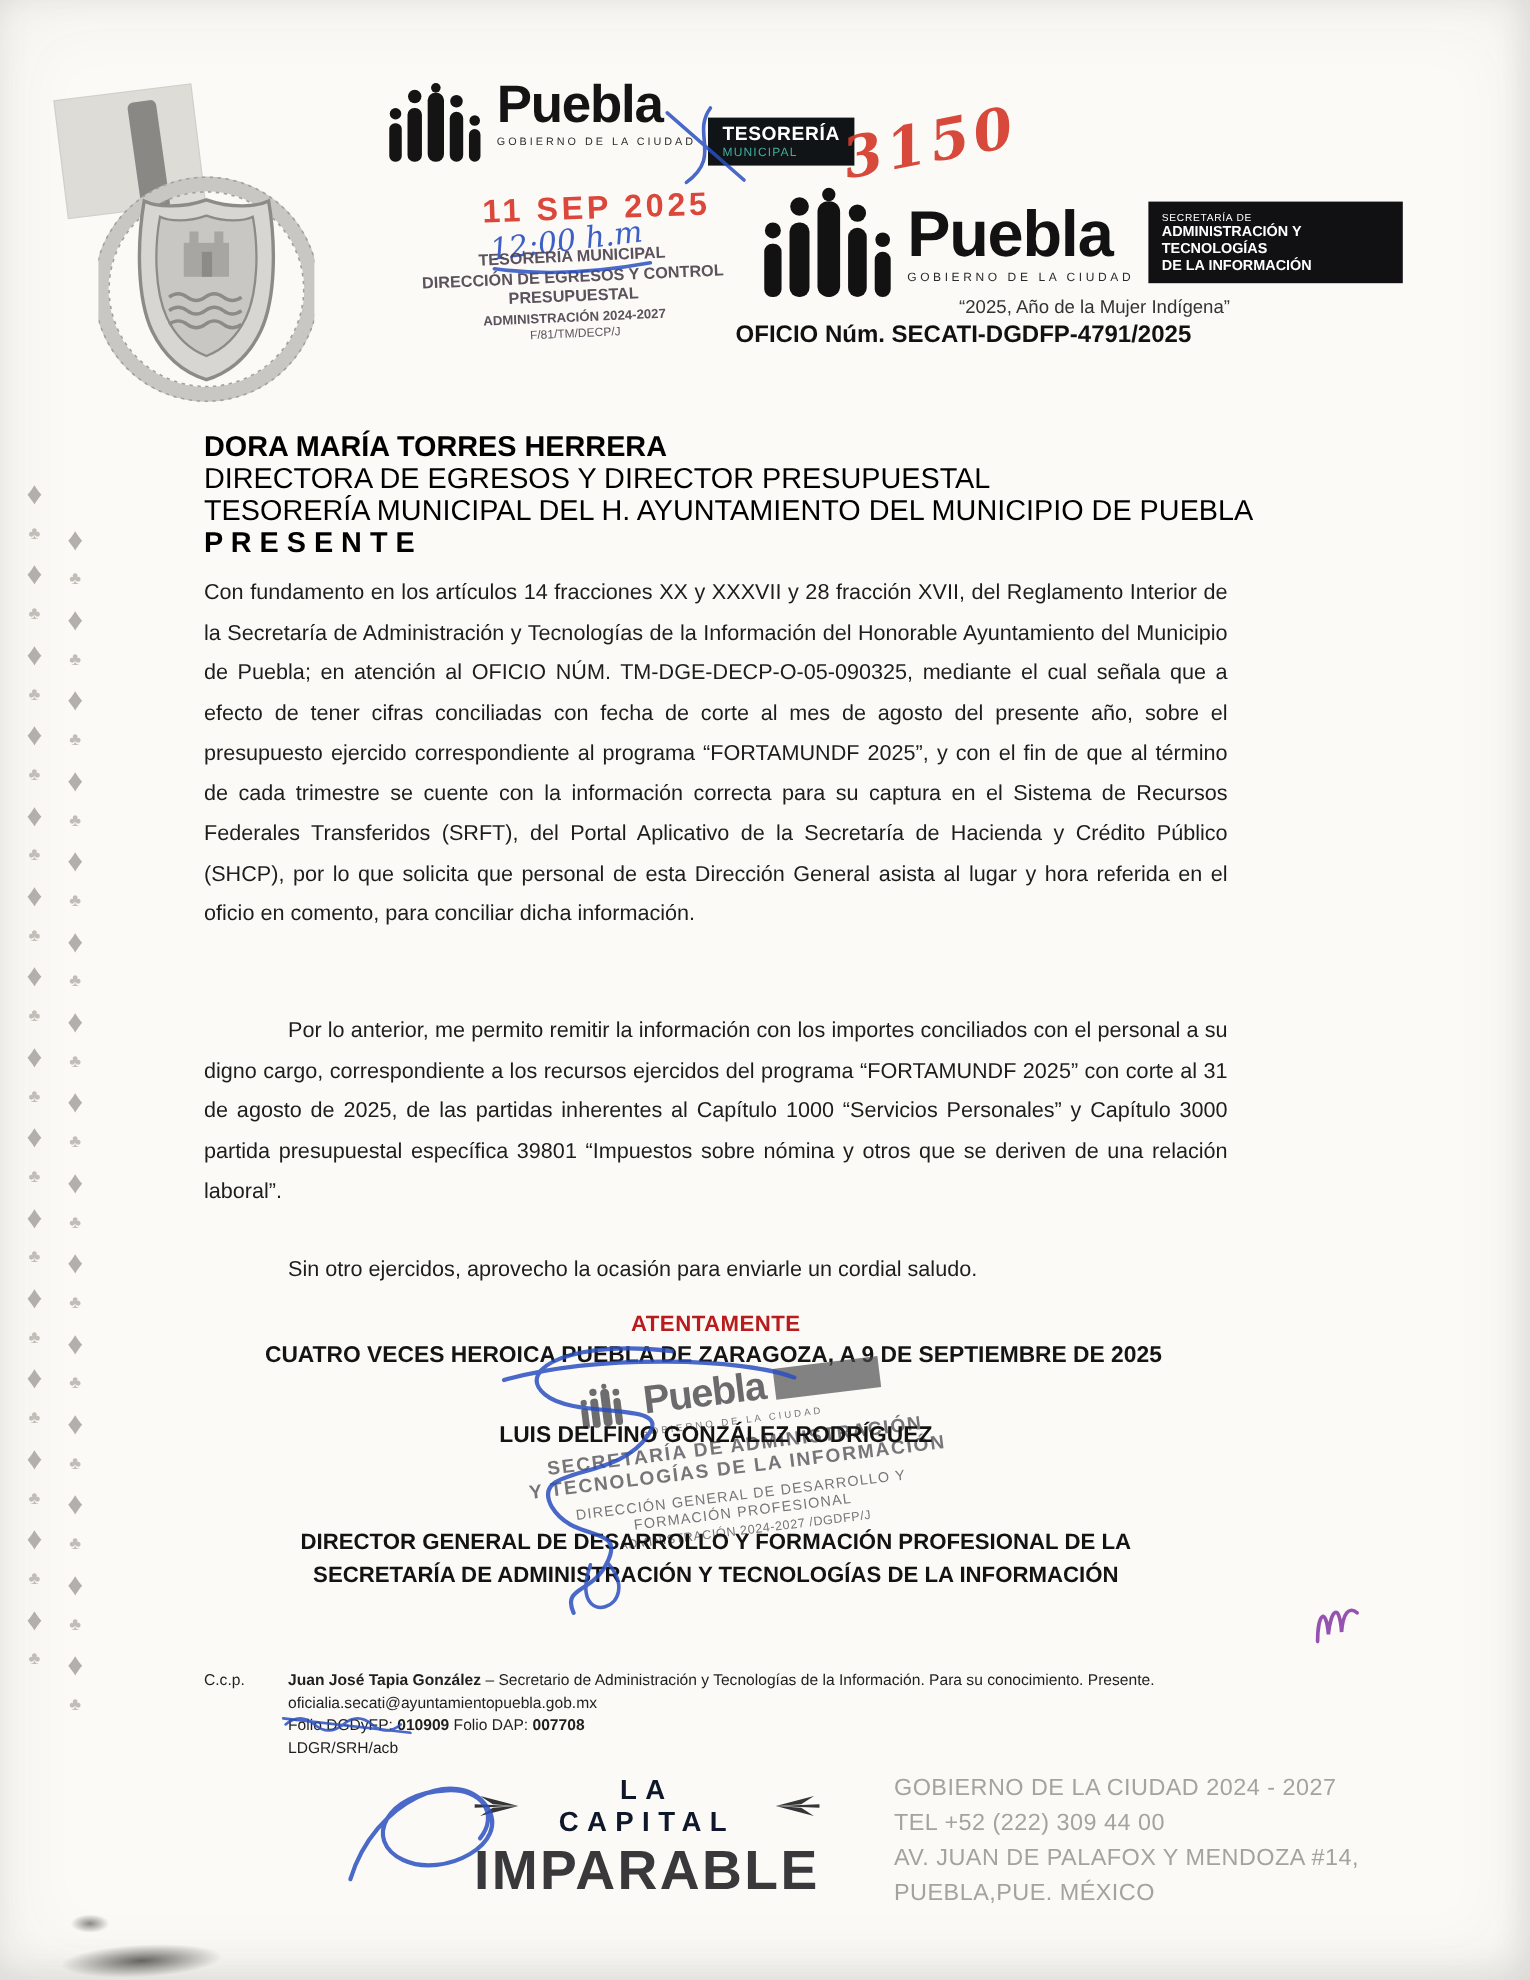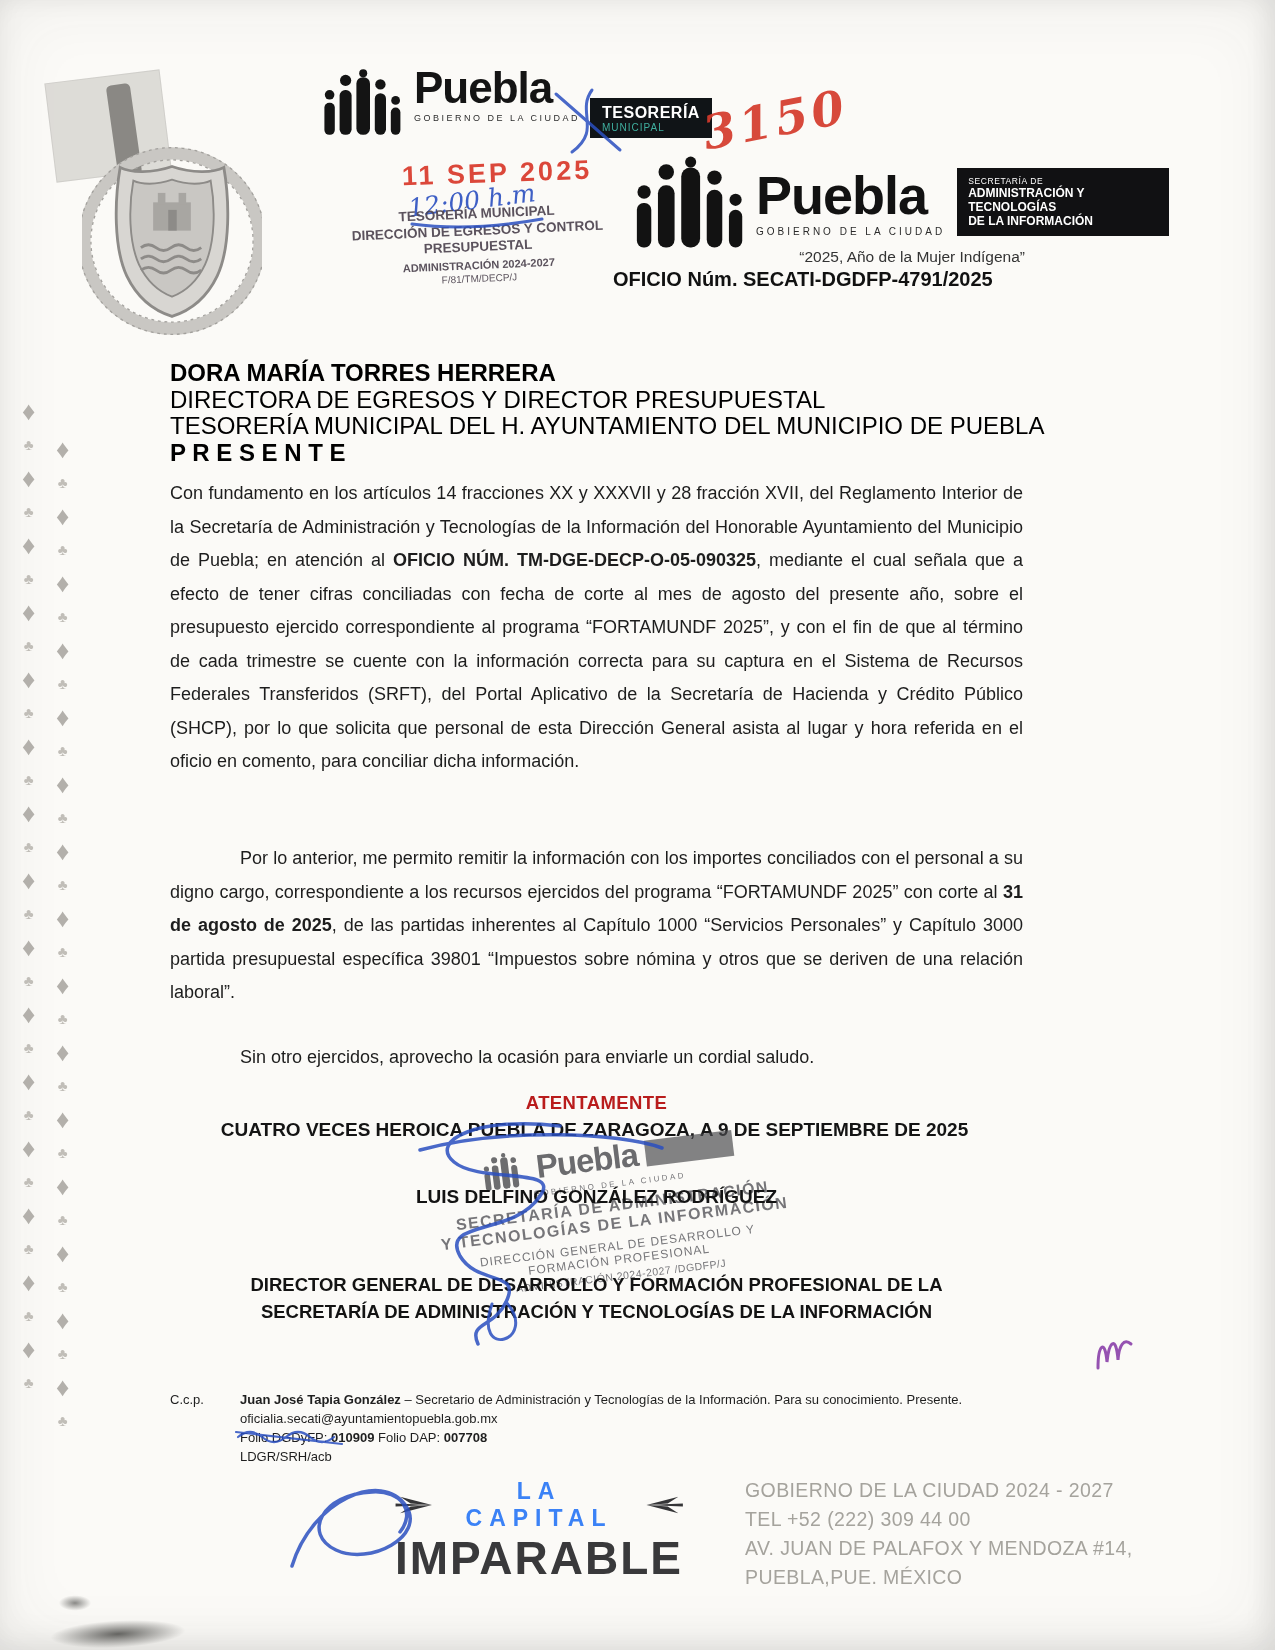--- a/index.html
+++ b/index.html
@@ -78,21 +78,21 @@
   
   .recipient { position:absolute; left:170px; top:360px; font-size:24px; line-height:26.5px; color:#000000; }
   .recipient .r-bold { font-weight:bold; }
 
   
   .body-p { position:absolute; left:170px; width:853px; font-size:18px; line-height:33.5px;
     text-align:justify; color:#1d1d1d; }
   .p1 { top:477px; }
   .p2 { top:842px; text-indent:70px; }
   .p3 { top:1041px; text-indent:70px; }
-  .body-p b { font-weight:bold; }
+  .body-p b { font-weight:normal; }
 
   .atentamente { position:absolute; left:170px; top:1092px; width:853px; text-align:center;
     font-size:18.5px; font-weight:bold; letter-spacing:.4px; color:#b91c1c; }
   .place-date { position:absolute; left:158px; top:1119px; width:873px; text-align:center;
     font-size:19px; font-weight:bold; color:#141414; }
 
   
   .sig-stamp { position:absolute; left:398px; top:1138px; width:430px; text-align:center;
     color:#55555a; transform:rotate(-7deg); opacity:.8; z-index:1; }
   .sig-stamp .ss-logo { display:flex; align-items:center; justify-content:center; gap:8px; }
@@ -116,21 +116,21 @@
   .ccp { position:absolute; left:170px; top:1390px; width:870px; font-size:13px; line-height:19px; color:#1f1f1f; }
   .ccp-row { display:flex; }
   .ccp-label { width:70px; flex:0 0 70px; }
   .ccp-text { flex:1; }
   .ccp-sub { margin-left:70px; }
   .ccp b { font-weight:bold; }
 
   
   .brand-footer { position:absolute; left:388px; top:1478px; width:302px; text-align:center; z-index:2; }
   .bf-top { display:flex; align-items:center; justify-content:center; gap:9px;
-    font-size:23px; font-weight:bold; letter-spacing:7px; color:#3b82f6; }
+    font-size:23px; font-weight:bold; letter-spacing:7px; color:#0f172a; }
   .bf-bottom { font-size:46px; font-weight:bold; letter-spacing:2px; color:#39393b; margin-top:-1px; }
 
   .footer-right { position:absolute; left:745px; top:1476px; font-size:19.5px; line-height:29px;
     color:#a5a39d; letter-spacing:.4px; }
 
   
   .pen-overlay { position:absolute; left:0; top:0; pointer-events:none; z-index:3; }
 </style>
 </head>
 <body>

